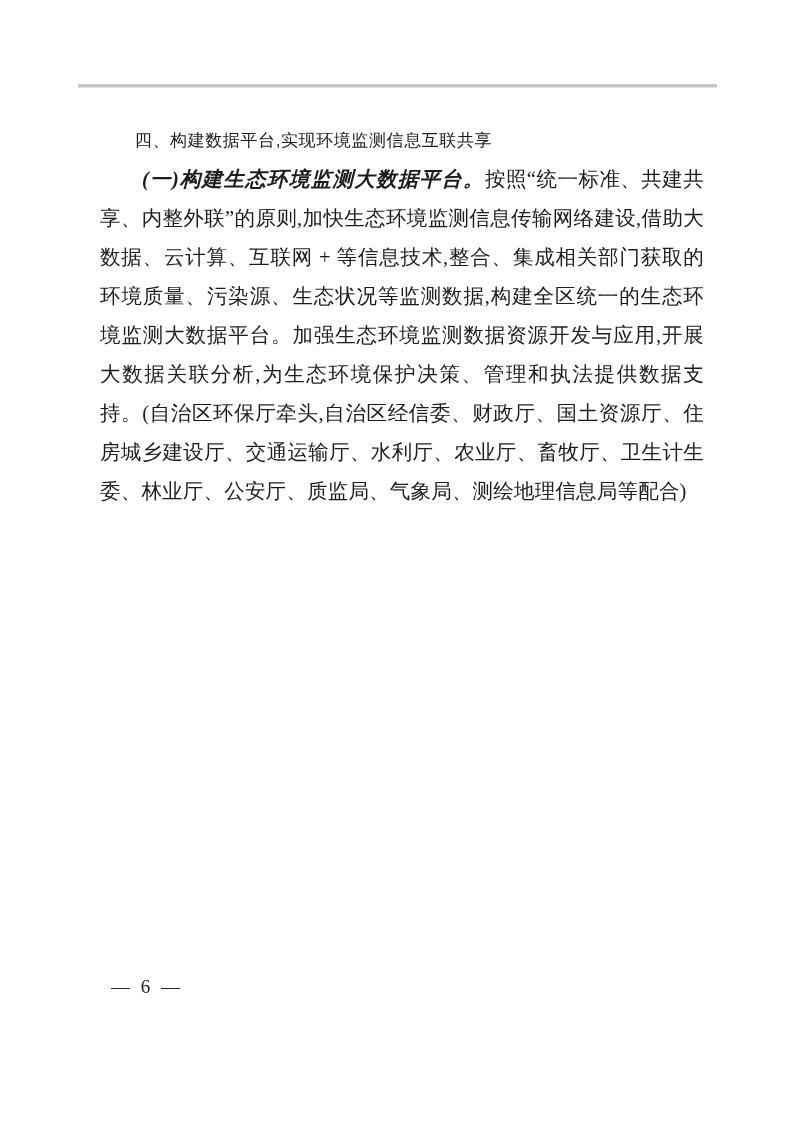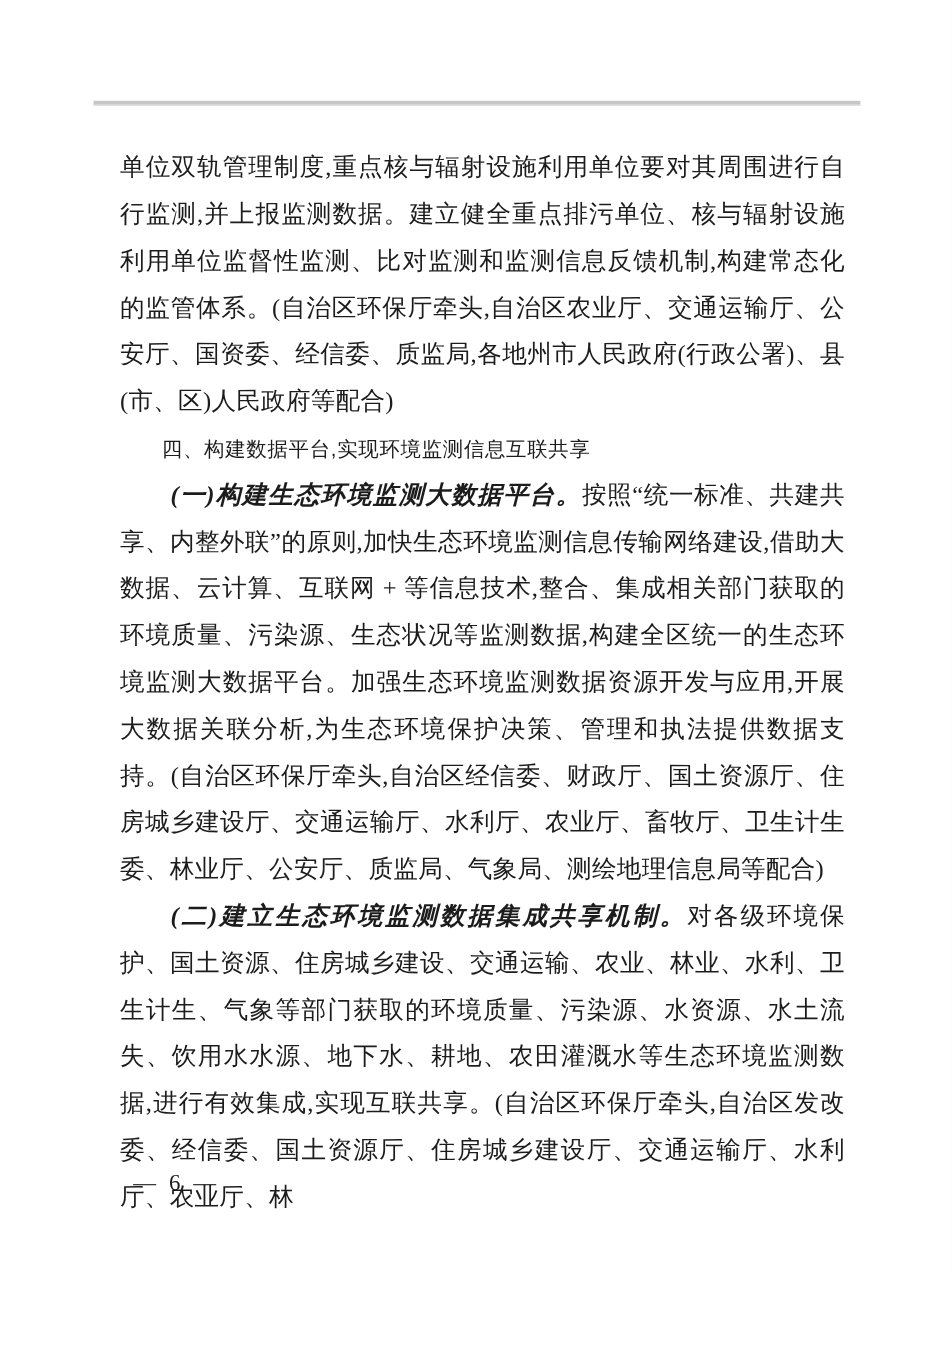--- a/index.html
+++ b/index.html
@@ -59,25 +59,23 @@
 </style>
 </head>
 <body>
 
 <div class="page">
 
   <div class="top-rule"></div>
 
   <div class="content">
 
-    <p class="body-par"><span>单位双轨管理制度,重点核与辐射设施利用单位要对其周围进行自行监测,并上报监测数据。建立健全重点排污单位、核与辐射设施利用单位监督性监测、比对监测和监测信息反馈机制,构建常态化的监管体系。(自治区环保厅牵头,自治区农业厅、交通运输厅、公安厅、国资委、经信委、质监局,各地州市人民政府(行政公署)、县(市、区)人民政府等配合)</span></p>
 
     <h2 class="heading">四、构建数据平台,实现环境监测信息互联共享</h2>
 
     <p class="body-par par-indent"><span class="lead">(一)构建生态环境监测大数据平台。</span><span>按照“统一标准、共建共享、内整外联”的原则,加快生态环境监测信息传输网络建设,借助大数据、云计算、互联网 + 等信息技术,整合、集成相关部门获取的环境质量、污染源、生态状况等监测数据,构建全区统一的生态环境监测大数据平台。加强生态环境监测数据资源开发与应用,开展大数据关联分析,为生态环境保护决策、管理和执法提供数据支持。(自治区环保厅牵头,自治区经信委、财政厅、国土资源厅、住房城乡建设厅、交通运输厅、水利厅、农业厅、畜牧厅、卫生计生委、林业厅、公安厅、质监局、气象局、测绘地理信息局等配合)</span></p>
 
-    <p class="body-par par-indent"><span class="lead">(二)建立生态环境监测数据集成共享机制。</span><span>对各级环境保护、国土资源、住房城乡建设、交通运输、农业、林业、水利、卫生计生、气象等部门获取的环境质量、污染源、水资源、水土流失、饮用水水源、地下水、耕地、农田灌溉水等生态环境监测数据,进行有效集成,实现互联共享。(自治区环保厅牵头,自治区发改委、经信委、国土资源厅、住房城乡建设厅、交通运输厅、水利厅、农业厅、林</span></p>
 
   </div>
 
   <div class="footer">— 6 —</div>
 
 </div>
 
 </body></html>

